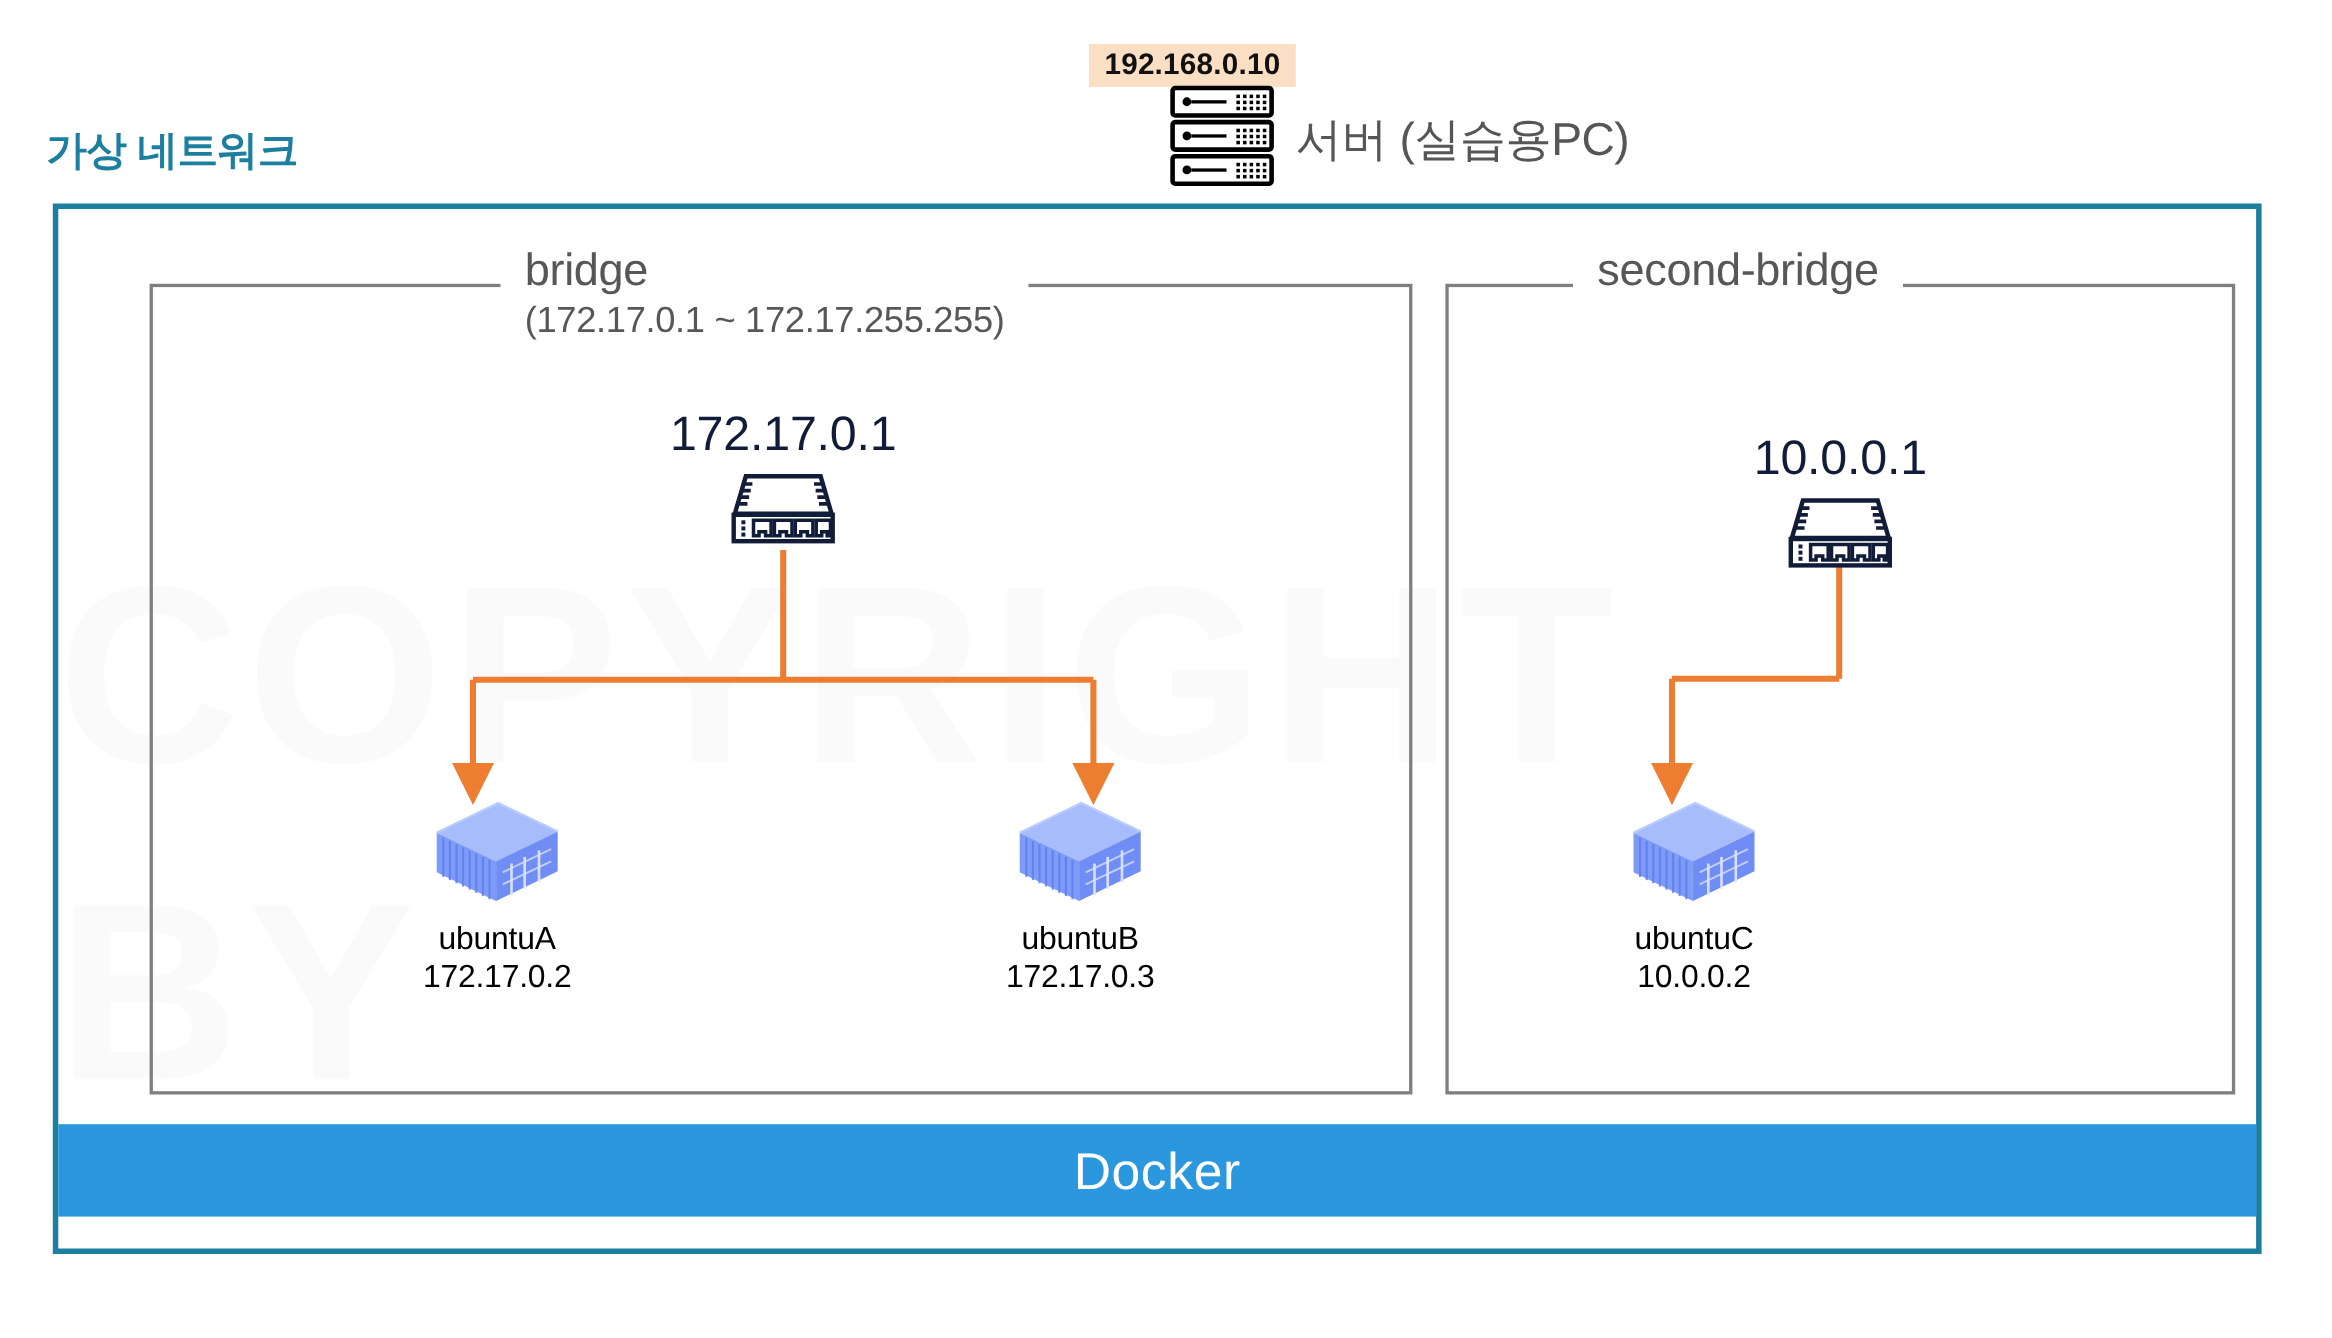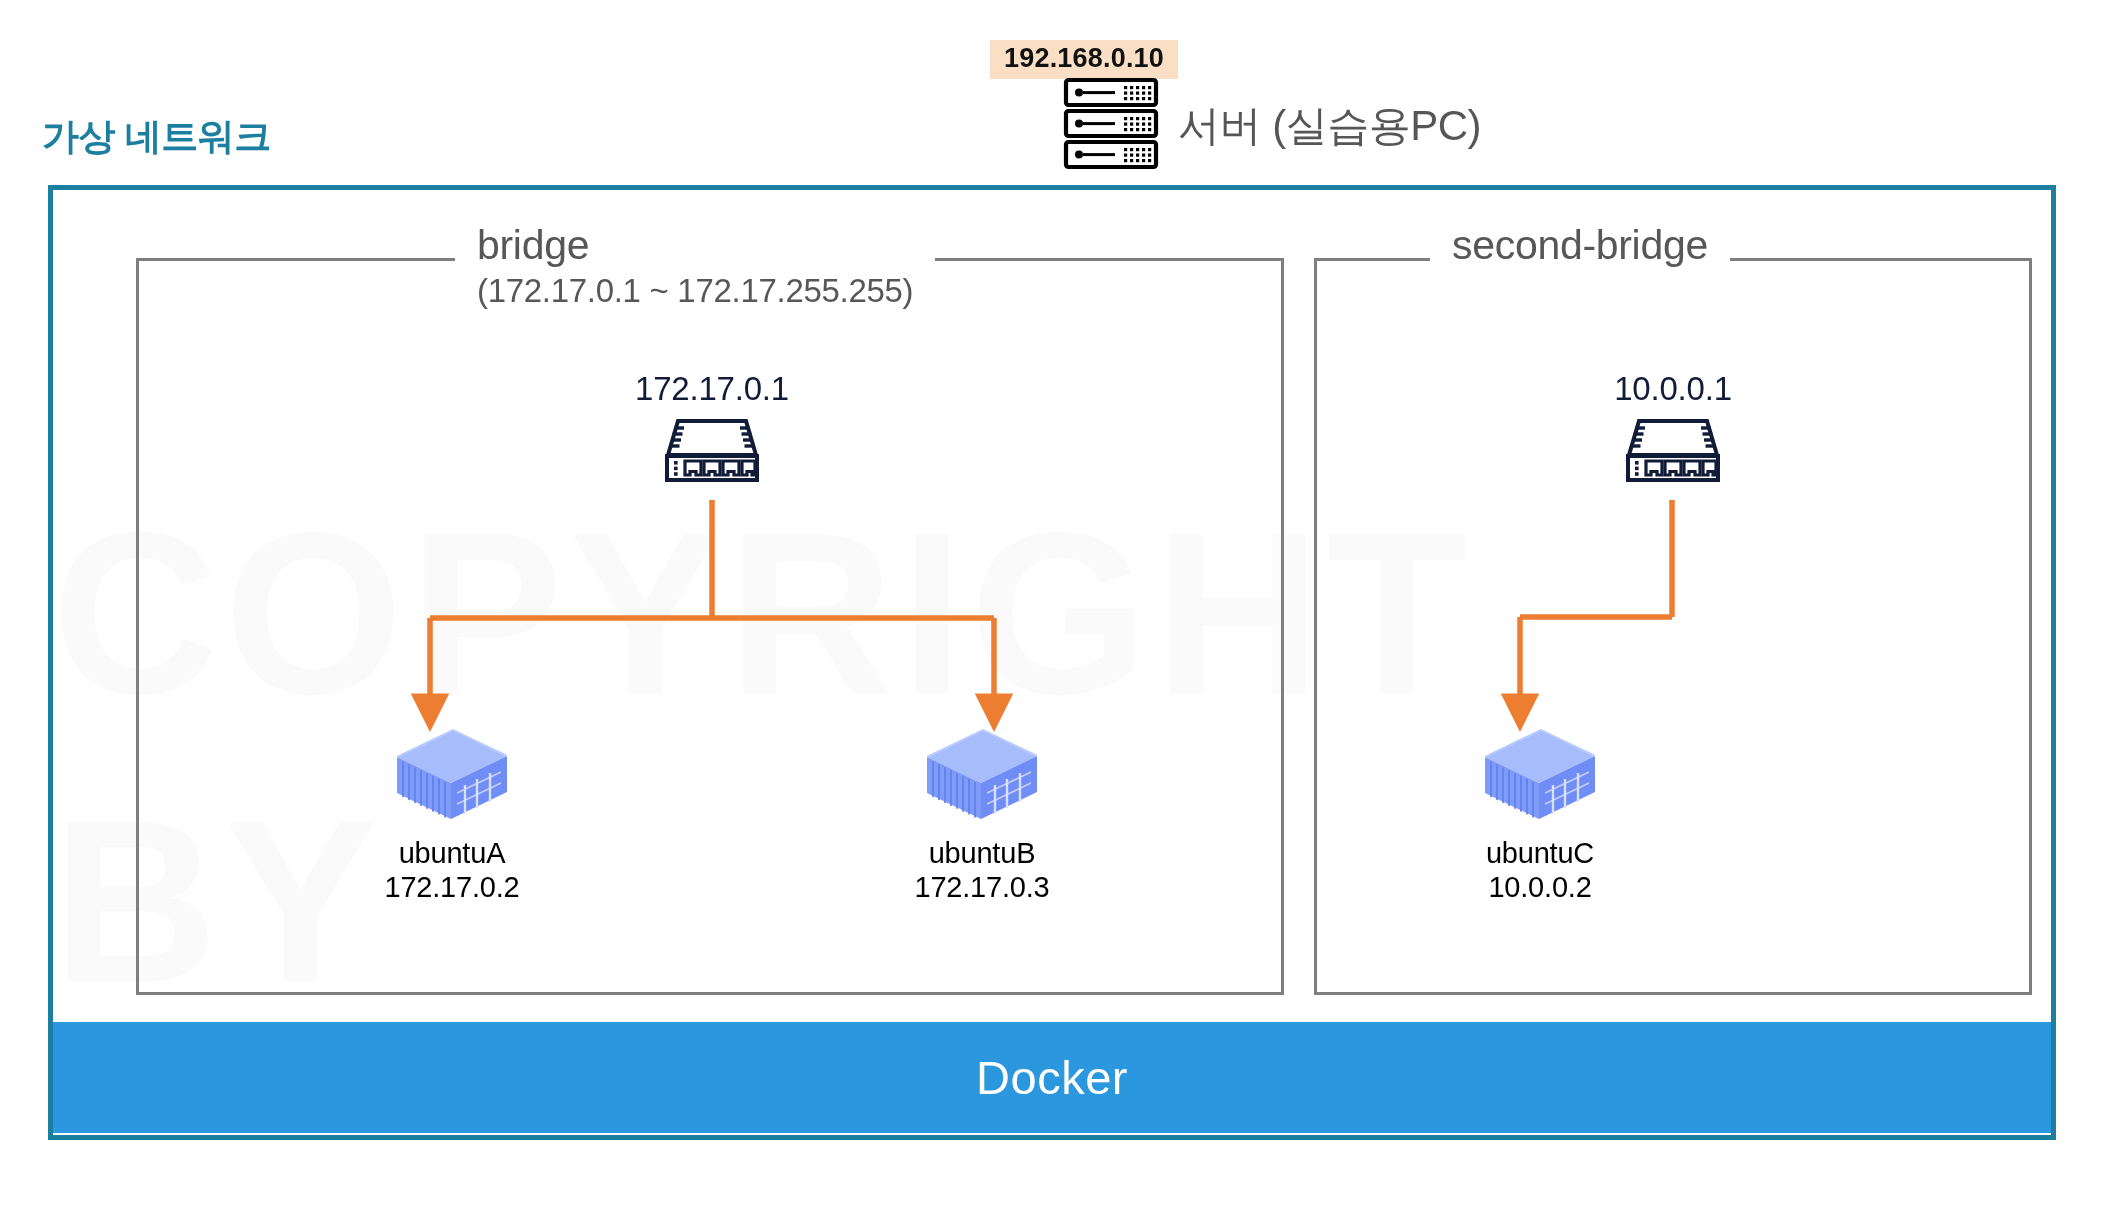--- a/index.html
+++ b/index.html
@@ -92,21 +92,21 @@
     background: transparent;
     z-index: 1;
   }
 
   
   #docker-band {
     position: absolute;
     left: 53px;
     top: 1022px;
     width: 1998px;
-    height: 111px;
+    height: 84px;
     background: #2b97de;
     display: flex;
     align-items: center;
     justify-content: center;
     z-index: 3;
   }
   #docker-label {
     color: #ffffff;
     font-size: 47px;
     letter-spacing: 0.5px;
@@ -148,23 +148,23 @@
 
   
   .switch-node {
     position: absolute;
     display: flex;
     flex-direction: column;
     align-items: center;
     z-index: 4;
   }
   #switch-1 { left: 592px;  top: 370px; width: 240px; }
-  #switch-2 { left: 1553px; top: 370px; width: 240px; }
+  #switch-2 { left: 1553px; top: 392px; width: 240px; }
   .switch-ip {
-    font-size: 33px;
+    font-size: 44px;
     color: #111c38;
     margin-bottom: 9px;
     letter-spacing: -0.2px;
   }
 
   
   .container-node {
     position: absolute;
     display: flex;
     flex-direction: column;

